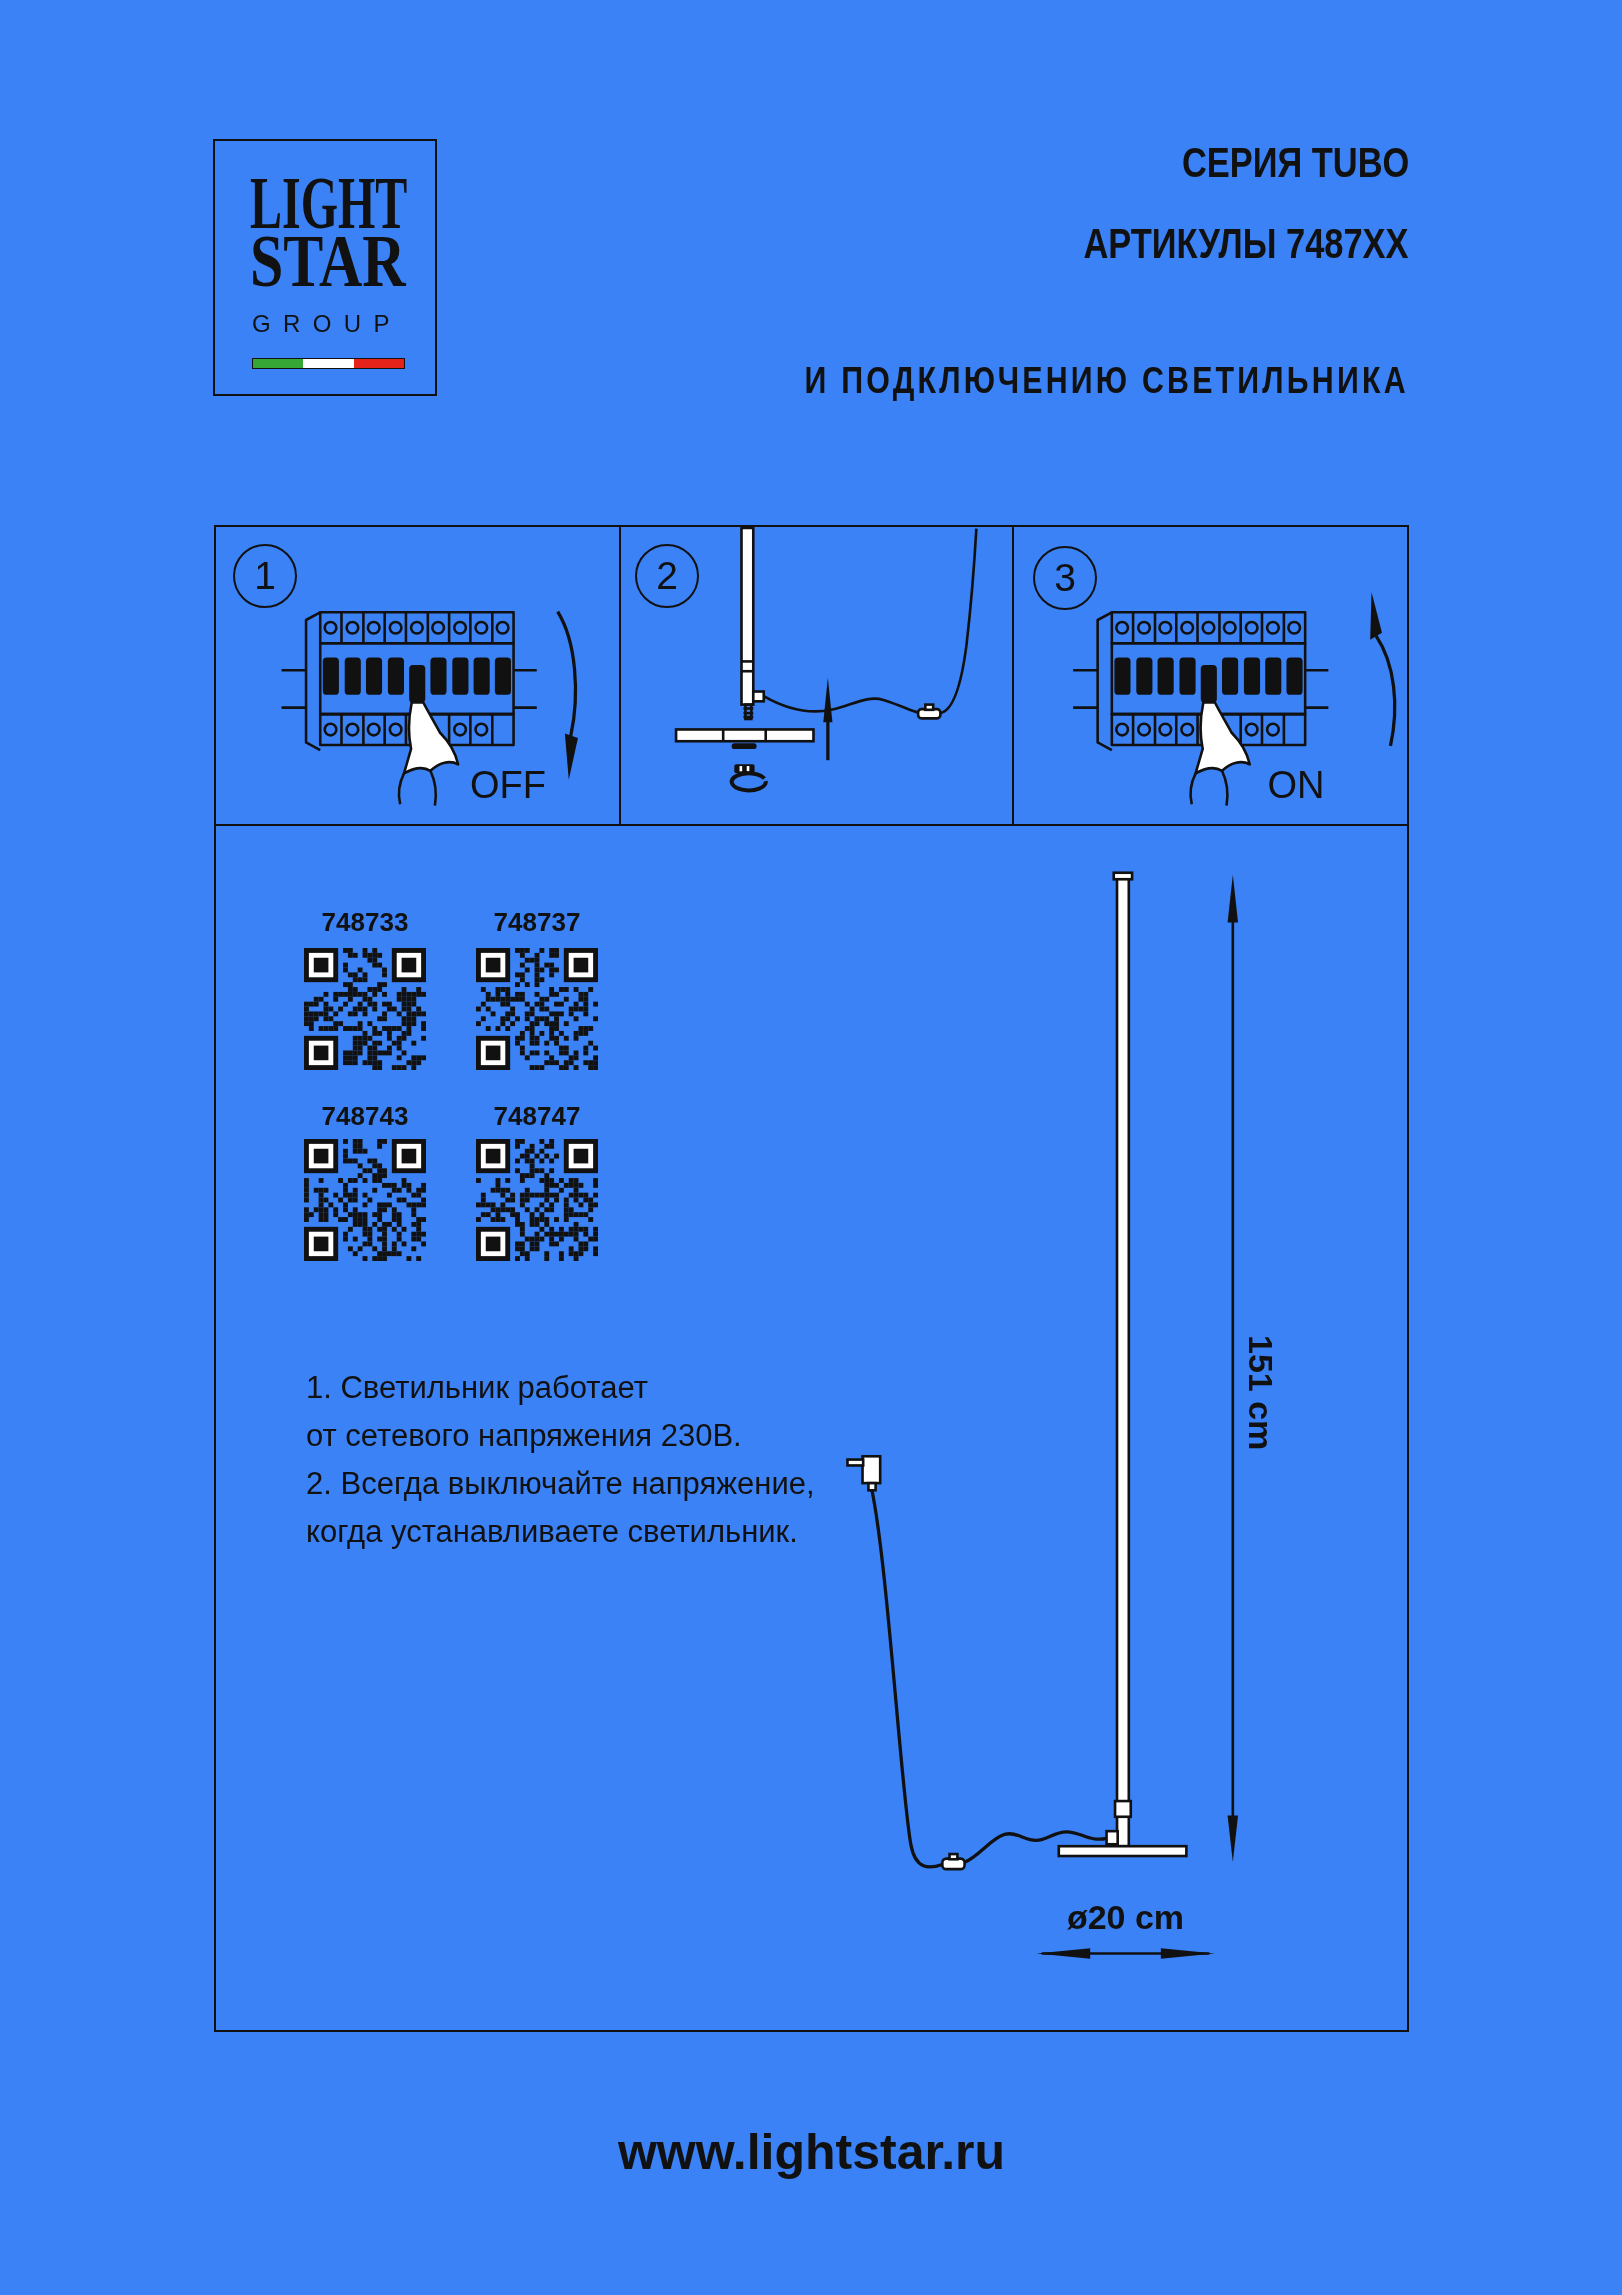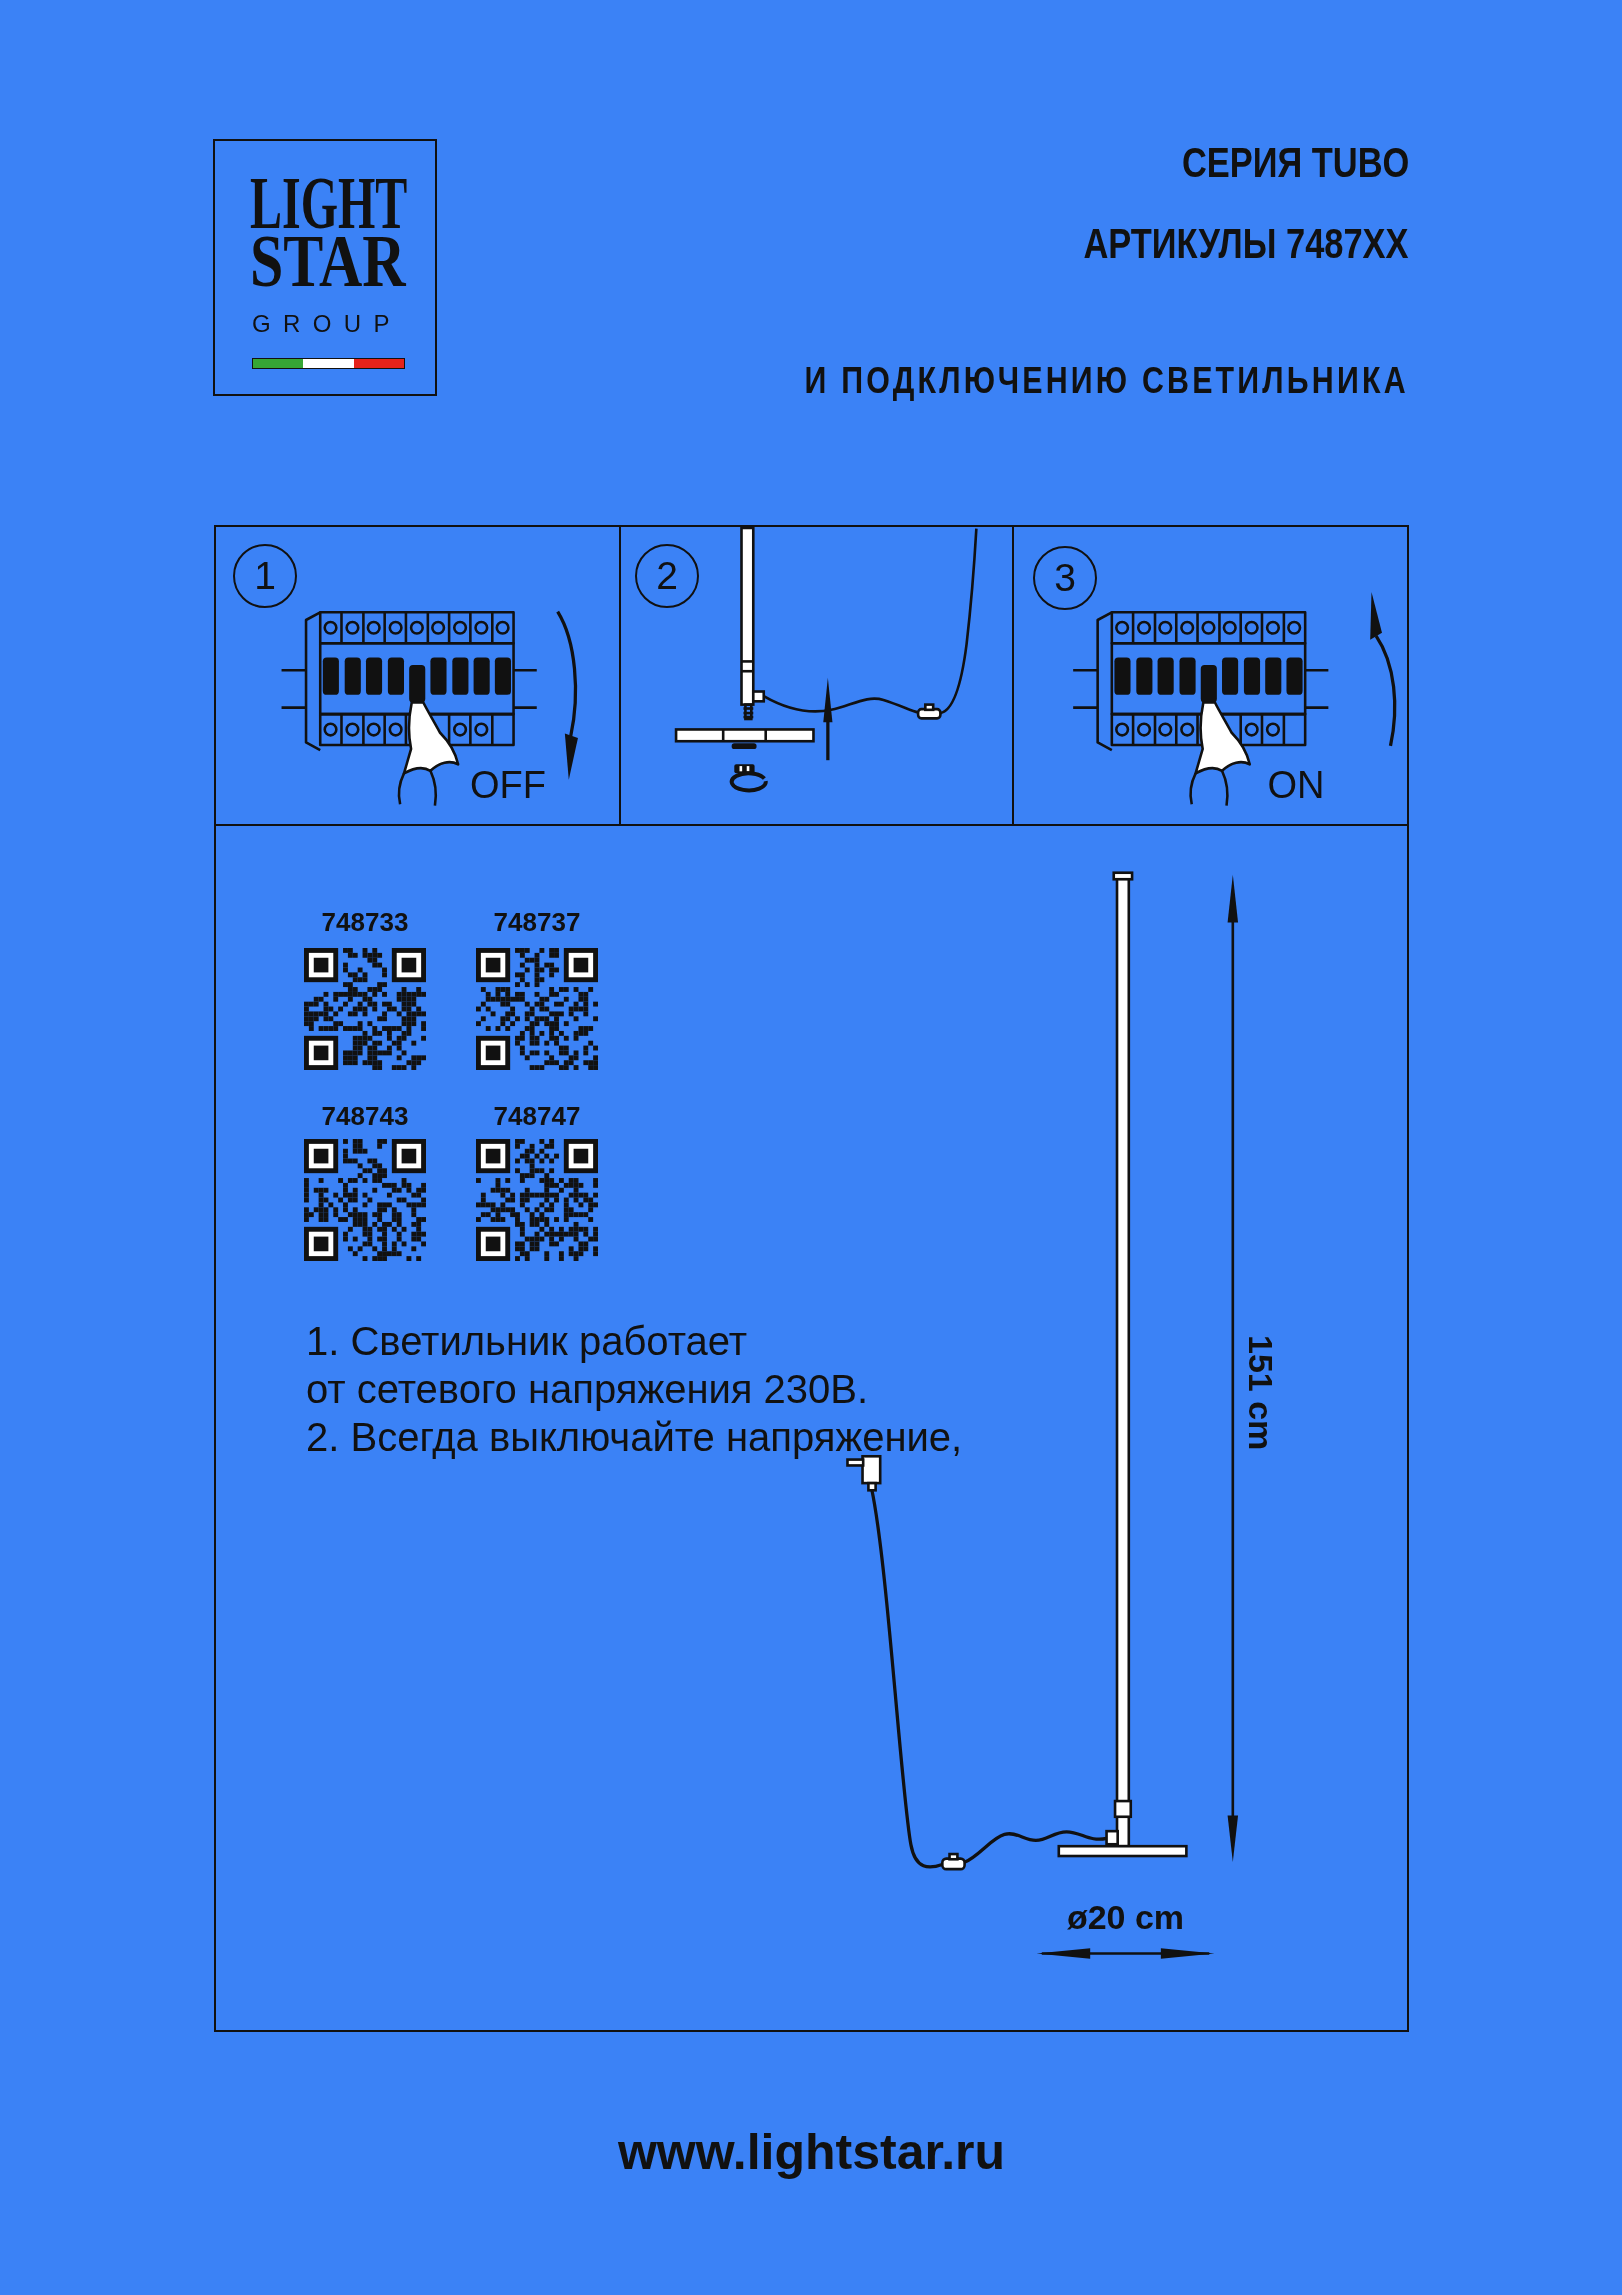--- a/index.html
+++ b/index.html
@@ -34,21 +34,21 @@
   .panel.p2{width:393px;border-left:2.6px solid #111;}
   .panel.p3{flex:1;border-left:2.6px solid #111;}
   
   .art{position:absolute;left:0;top:0;width:1623px;height:2295px;z-index:3;pointer-events:none;}
   
   .step-circle{position:absolute;width:60px;height:60px;border:2px solid #111;border-radius:50%;
             display:flex;align-items:center;justify-content:center;font-size:39px;z-index:4;}
   .switch-label{position:absolute;width:92px;text-align:center;font-size:38px;z-index:4;}
   .qr-label{position:absolute;width:122px;text-align:center;font-size:26px;font-weight:bold;z-index:4;}
   .qr{position:absolute;width:122px;height:122px;z-index:4;}
-  .notes{position:absolute;left:306px;top:1317px;font-size:40px;line-height:48px;z-index:4;}
+  .notes{position:absolute;left:306px;top:1364px;font-size:31px;line-height:48px;z-index:4;}
   .dim-height{position:absolute;left:1241px;top:1335px;height:144px;writing-mode:vertical-rl;
             font-size:34px;font-weight:bold;white-space:nowrap;z-index:4;}
   .dim-dia{position:absolute;left:1060px;top:1898px;width:131px;text-align:center;
             font-size:34px;font-weight:bold;z-index:4;}
   .website{position:absolute;left:0;top:2123px;width:100%;text-align:center;
             font-size:50px;font-weight:bold;z-index:4;}
 </style>
 </head>
 <body>
 
@@ -1029,20 +1029,21 @@
         <rect x="148.8" y="14.88" width="22.32" height="22.32" fill="#111"></rect>
         <rect x="0" y="133.92000000000002" width="52.080000000000005" height="52.080000000000005" fill="#111"></rect>
         <rect x="7.44" y="141.36" width="37.2" height="37.2" fill="#fff"></rect>
         <rect x="14.88" y="148.8" width="22.32" height="22.32" fill="#111"></rect>
       </svg></div>
 
   <div class="notes">
     <div>1. Светильник работает</div>
     <div>от сетевого напряжения 230В.</div>
     <div>2. Всегда выключайте напряжение,</div>
+    <div>когда устанавливаете светильник.</div>
   </div>
 
   <div class="dim-height">151 cm</div>
   <div class="dim-dia">ø20 cm</div>
 
   <div class="website">www.lightstar.ru</div>
 
 </div>
 
 

